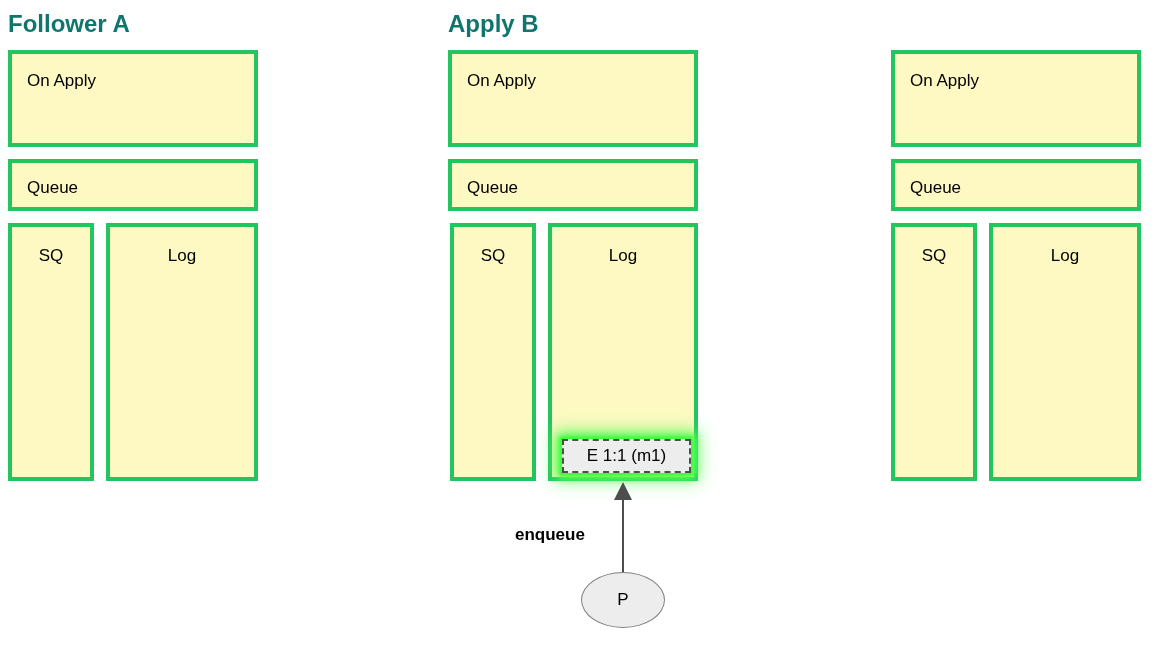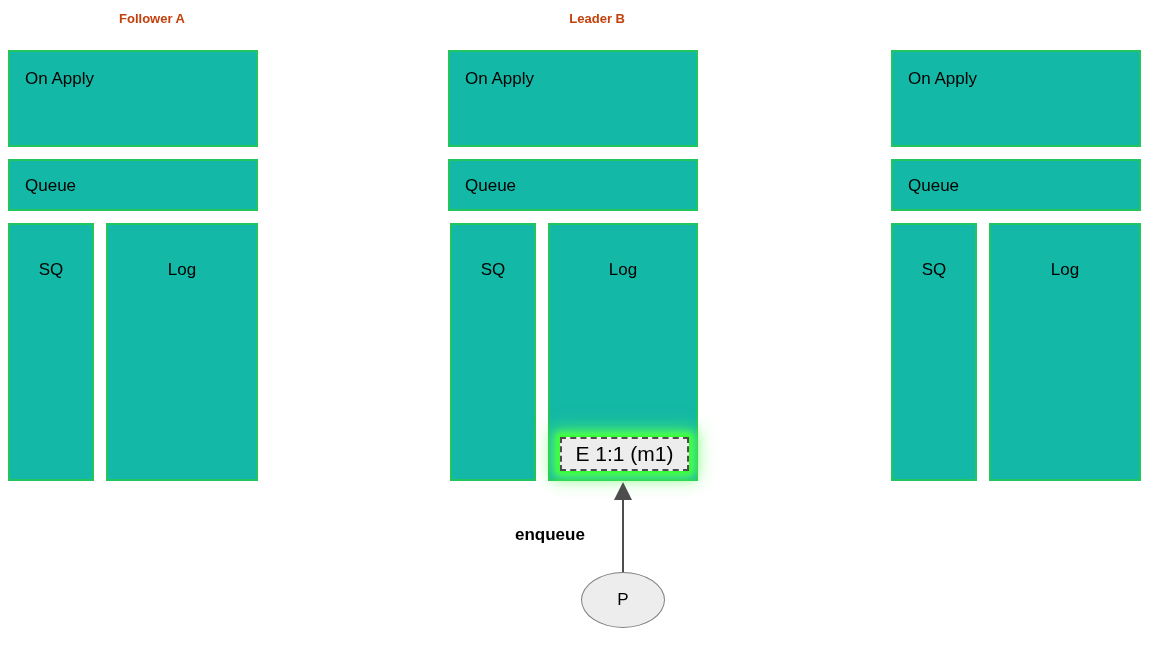--- a/index.html
+++ b/index.html
@@ -13,60 +13,60 @@
   }
   #canvas {
     position: relative;
     width: 1154px;
     height: 651px;
     background: #ffffff;
     overflow: hidden;
   }
   .node-title {
     position: absolute;
-    font-size: 13px;
+    font-size: 24px;
     font-weight: bold;
-    color: #c2410c;
-    text-align: right;
+    color: #0f766e;
+    text-align: left;
     white-space: nowrap;
     line-height: 1;
   }
   .box {
     position: absolute;
-    background: #14b8a6;
-    border: 2px solid #22c55e;
+    background: #fef9c3;
+    border: 4px solid #22c55e;
     box-sizing: border-box;
   }
   .box-label {
     position: absolute;
     font-size: 17px;
     color: #000000;
     white-space: nowrap;
     line-height: 1;
   }
   .label-left {
     left: 15px;
     top: 18px;
   }
   .label-center {
     left: 0;
     right: 0;
-    top: 36px;
+    top: 20px;
     text-align: center;
   }
   
   .entry {
     position: absolute;
     background: #ededed;
     border: 2px dashed #4d4d4d;
     box-sizing: border-box;
     display: flex;
     align-items: center;
     justify-content: center;
-    font-size: 21px;
+    font-size: 17px;
     color: #000000;
     white-space: nowrap;
     box-shadow:
       0 0 3px 2px #33ff33,
       0 0 7px 4px #55ff55,
       0 0 13px 6px rgba(80,255,80,0.65),
       0 0 20px 9px rgba(100,255,100,0.35);
   }
   .producer {
     position: absolute;
@@ -116,21 +116,21 @@
   </div>
 
   <div class="box" style="left:8px; top:223px; width:86px; height:258px;">
     <span class="box-label label-center">SQ</span>
   </div>
 
   <div class="box" style="left:106px; top:223px; width:152px; height:258px;">
     <span class="box-label label-center">Log</span>
   </div>
 
-  <div class="node-title" style="left:448px; top:12px; width:177px;">Leader B</div>
+  <div class="node-title" style="left:448px; top:12px; width:177px;">Apply B</div>
 
   <div class="box" style="left:448px; top:50px; width:250px; height:97px;">
     <span class="box-label label-left">On Apply</span>
   </div>
 
   <div class="box" style="left:448px; top:159px; width:250px; height:52px;">
     <span class="box-label label-left" style="top:16px;">Queue</span>
   </div>
 
   <div class="box" style="left:450px; top:223px; width:86px; height:258px;">

